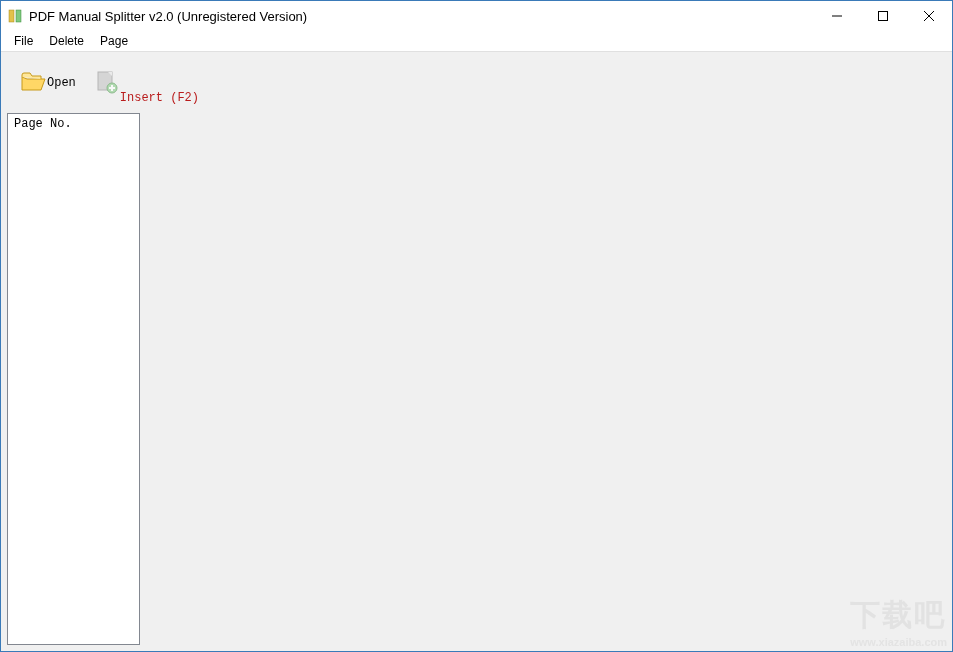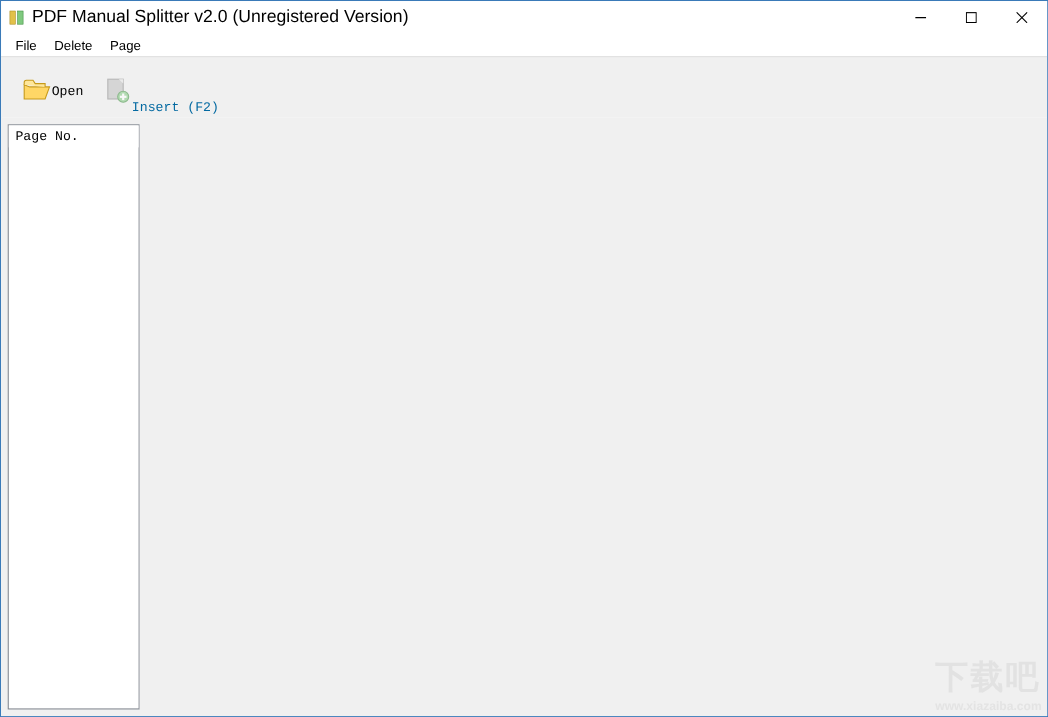--- a/index.html
+++ b/index.html
@@ -19,21 +19,21 @@
     align-items: center;
     padding-left: 6px;
   }
   .titlebar .app-icon {
     width: 16px; height: 16px;
     margin-right: 6px;
     display: flex; align-items: center; justify-content: center;
   }
   .titlebar .title {
     flex: 1;
-    font-size: 16px;
+    font-size: 13px;
     color: #000;
   }
   .win-controls { display: flex; height: 100%; }
   .win-btn {
     width: 46px;
     display: flex;
     align-items: center;
     justify-content: center;
     color: #000;
   }
@@ -72,30 +72,30 @@
     width: 28px; height: 28px;
     display: flex; align-items: center; justify-content: center;
   }
   .tool-btn .tool-label {
     font-family: "Courier New", monospace;
     font-size: 12px;
     margin-top: 2px;
     color: #000;
     white-space: nowrap;
   }
-  .tool-btn.disabled .tool-label { color: #0369a1; margin-top: 32px; }
+  .tool-btn.disabled .tool-label { color: #b91c1c; margin-top: 32px; }
   .tool-btn.disabled svg { opacity: 0.55; }
   .content-area {
     display: flex;
     height: calc(100% - 30px - 20px - 56px);
     background: #f0f0f0;
     padding: 6px 6px 6px 6px;
   }
   .page-list {
-    width: 120px;
+    width: 133px;
     height: 100%;
     background: #ffffff;
     border: 1px solid #828790;
   }
   .page-list-header {
     font-family: "Courier New", monospace;
     font-size: 12px;
     padding: 3px 6px;
     color: #000;
     background: #ffffff;

